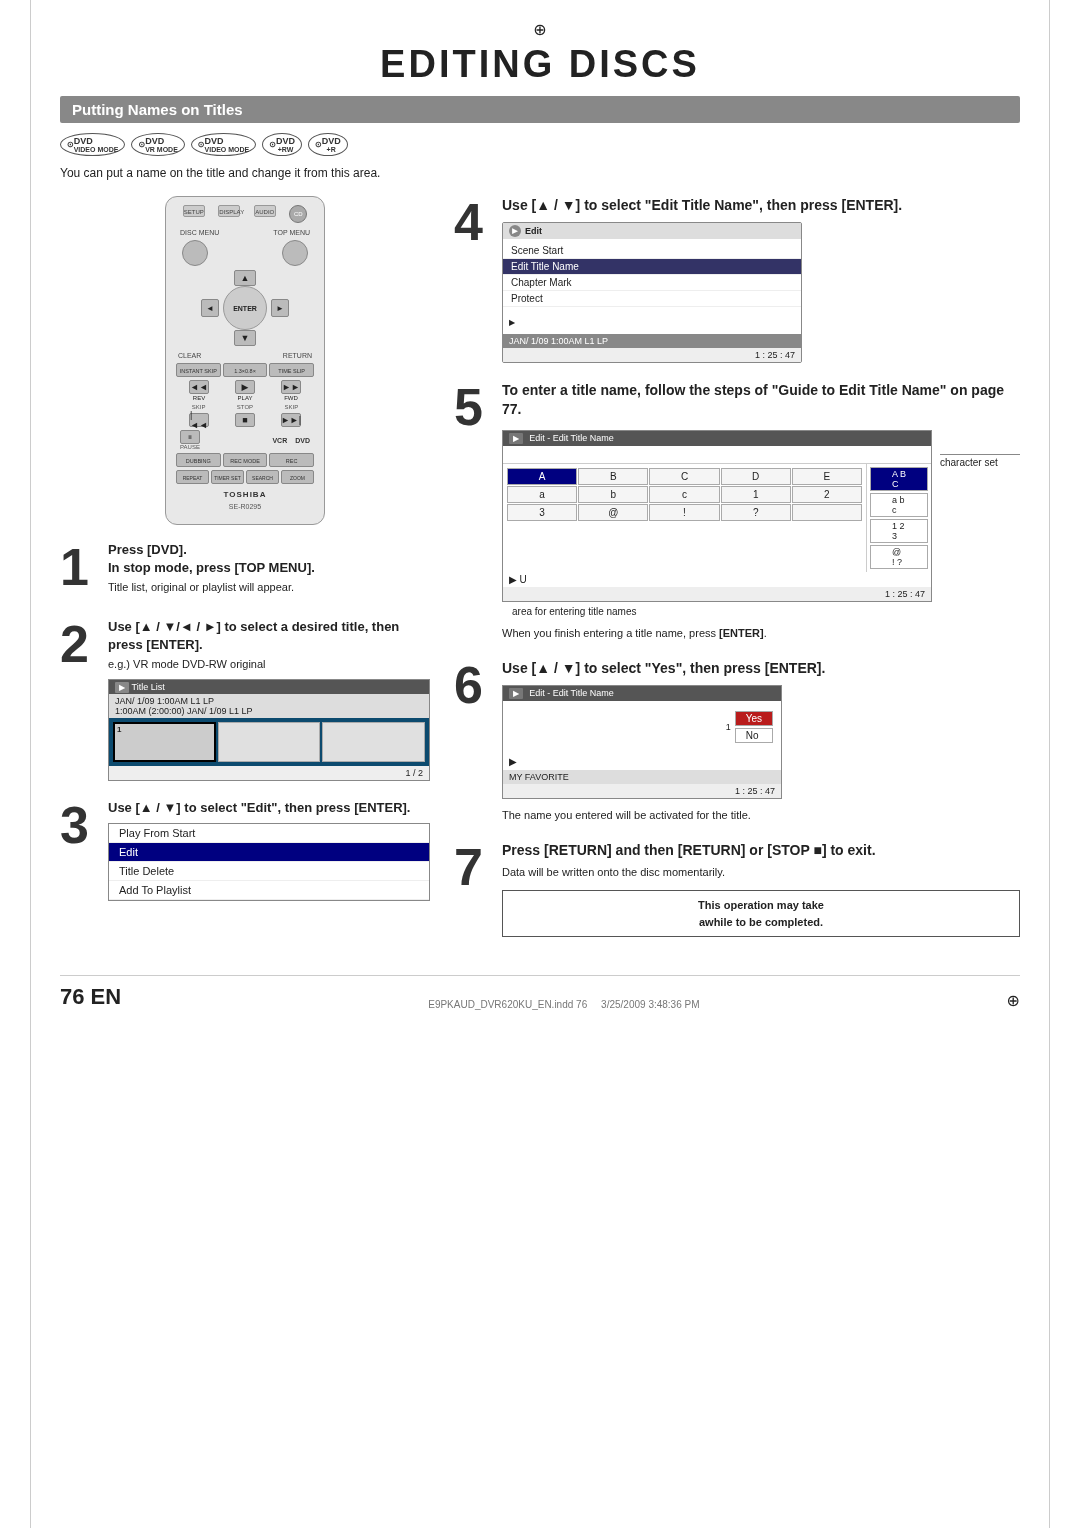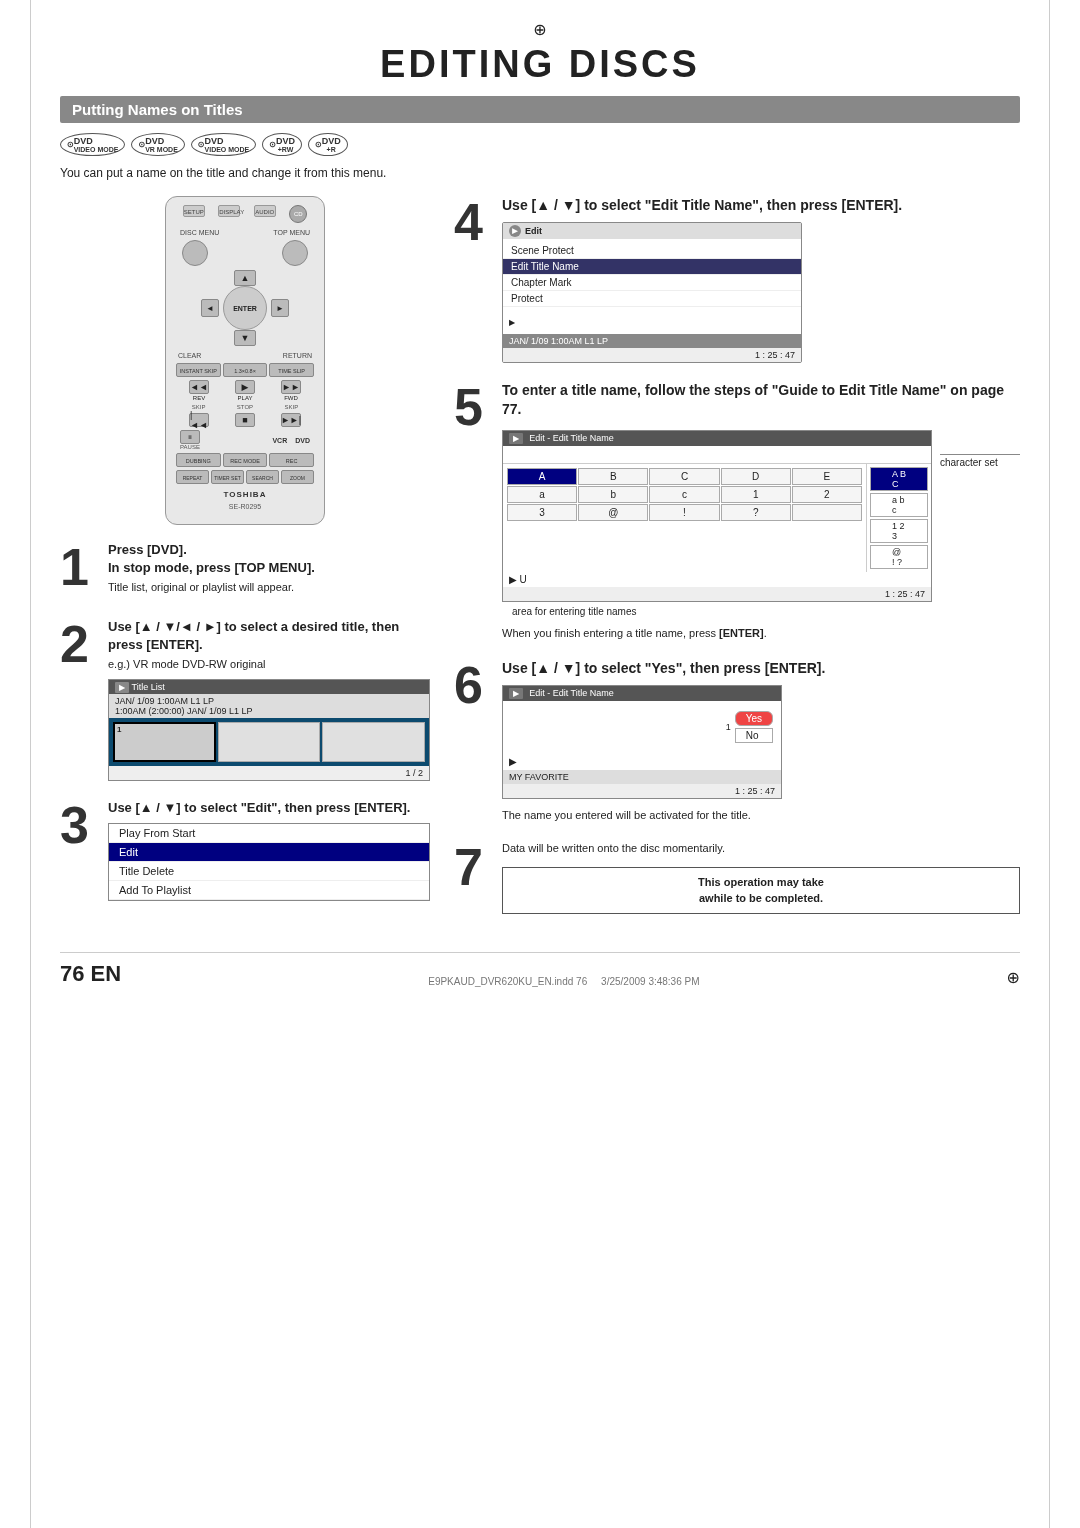--- a/index.html
+++ b/index.html
@@ -434,23 +434,22 @@
       display: flex;
       flex-direction: column;
       gap: 2px;
     }
     .yesno-item {
       padding: 1px 10px;
       border: 1px solid #aaa;
       font-size: 10px;
     }
     .yesno-item.selected {
-      background: #ef4444;
+      background: #b91c1c;
       color: #fff;
-      border-radius: 6px;
     }
     .yesno-footer-row {
       padding: 2px 6px;
       font-size: 9px;
       background: #ddd;
     }
     .yesno-footer {
       background: #eee;
       padding: 2px 6px;
       font-size: 9px;
@@ -575,21 +574,21 @@
     </div>
     <div class="dvd-badge">
       <span style="font-size:8px;">⊙</span>
       <div>
         <div style="font-size:9px;font-weight:bold;">DVD</div>
         <div class="dvd-sub">+R</div>
       </div>
     </div>
   </div>
 
-  <div class="intro-text">You can put a name on the title and change it from this menu.</div>
+  <div class="intro-text">You can put a name on the title and change it from this area.</div>
 
   <div class="two-col">
 
     <div class="col-left">
 
       <div class="remote-container">
         <div class="remote">
 
           <div class="remote-top-buttons">
             <div class="remote-btn-small">SETUP</div>
@@ -754,21 +753,21 @@
           <div class="step-title-large">
             Use [▲ / ▼] to select "Edit Title Name", then press <strong>[ENTER]</strong>.
           </div>
 
           <div class="screen-mock" style="max-width:300px;">
             <div class="screen-header">
               <div class="screen-header-icon">▶</div>
               <span>Edit</span>
             </div>
             <div style="padding:4px 0;">
-              <div class="screen-row">Scene Protect</div>
+              <div class="screen-row">Scene Start</div>
               <div class="screen-row highlight">Edit Title Name</div>
               <div class="screen-row">Chapter Mark</div>
               <div class="screen-row">Protect</div>
             </div>
             <div style="padding:4px 6px;">
               <div class="screen-pointer"></div>
             </div>
             <div class="screen-info-row">JAN/ 1/09 1:00AM L1  LP</div>
             <div class="screen-footer">
               <span></span>
@@ -866,20 +865,23 @@
             </div>
           </div>
 
           <div style="margin-top:8px;font-size:11px;line-height:1.5;">The name you entered will be activated for the title.</div>
         </div>
       </div>
 
       <div class="step">
         <div class="step-number">7</div>
         <div class="step-content">
+          <div class="step-title-large">
+            Press <strong>[RETURN]</strong> and then <strong>[RETURN]</strong> or <strong>[STOP ■]</strong> to exit.
+          </div>
           <div class="step-note">Data will be written onto the disc momentarily.</div>
 
           <div class="note-box">
             <span>This operation may take</span><br>
             <span>awhile to be completed.</span>
           </div>
         </div>
       </div>
 
     </div>

